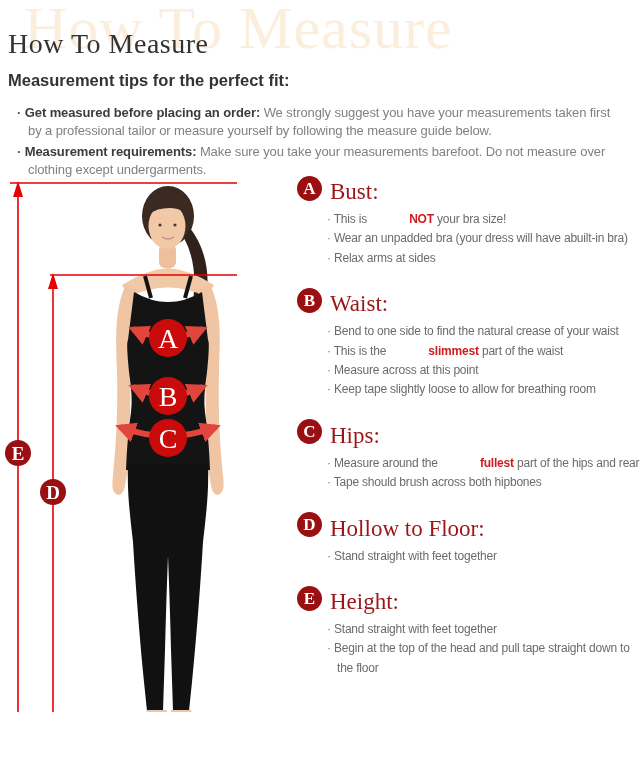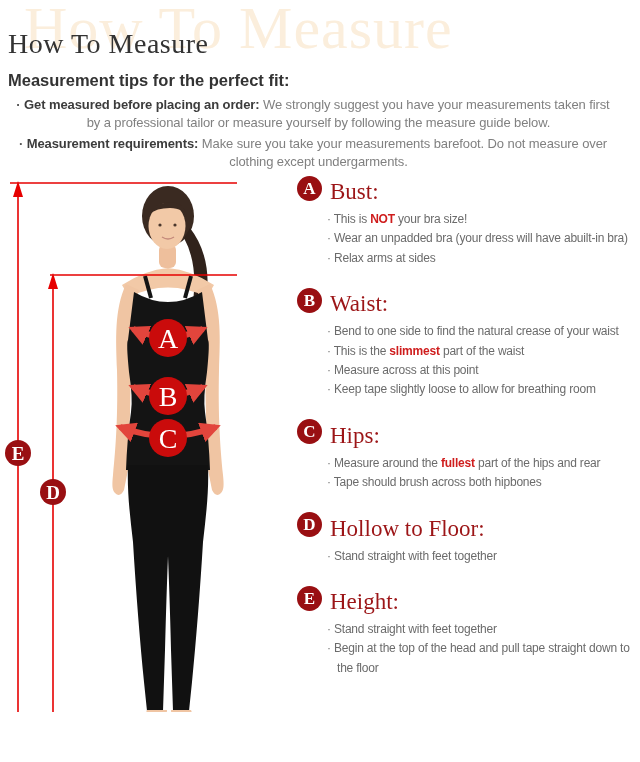--- a/index.html
+++ b/index.html
@@ -5,40 +5,40 @@
   html,body{margin:0;padding:0;background:#fff;}
   .page{position:relative;width:640px;height:712px;background:#fff;overflow:hidden;
         font-family:"Liberation Sans",sans-serif;}
   
   .watermark{position:absolute;top:-6px;left:24px;font-family:"Liberation Serif",serif;
              font-size:60px;color:#fbeedc;letter-spacing:1px;white-space:nowrap;}
   .page-title{position:absolute;top:28px;left:8px;margin:0;font-family:"Liberation Serif",serif;
               font-size:28px;font-weight:normal;color:#333;letter-spacing:.5px;}
   .tips-heading{position:absolute;top:71px;left:8px;margin:0;font-size:16.5px;
                 font-weight:bold;color:#333;text-align:center;}
-  .tips{position:absolute;top:95px;left:8px;width:608px;margin:1px;padding:0;list-style:none;
-        font-size:13px;letter-spacing:-.1px;line-height:17.5px;color:#808080;text-align:center;}
+  .tips{position:absolute;top:95px;left:8px;width:608px;margin:9px;padding:0;list-style:none;
+        font-size:13px;letter-spacing:-.1px;line-height:17.5px;color:#808080;}
   .tips li{padding-left:11px;text-indent:-11px;margin-bottom:4px;}
   .tips li::before{content:"· ";color:#555;font-weight:bold;}
   .tip-lead{font-weight:bold;color:#3c3c3c;}
   
   .figure-panel{position:absolute;left:0;top:170px;width:290px;height:592px;}
   
   .sections{position:absolute;left:297px;top:171px;width:343px;}
   .section{margin-bottom:15px;}
   .section-head{display:flex;align-items:center;margin-bottom:5px;}
   .badge{flex:0 0 auto;width:25px;height:25px;border-radius:50%;background:#990f12;color:#fff;
          font-family:"Liberation Serif",serif;font-weight:bold;font-size:17px;line-height:25px;
          text-align:center;margin-right:8px;}
   .section-title{font-family:"Liberation Serif",serif;font-size:23px;color:#9c1517;margin-top:8px;}
   .bullets{margin:0;padding:0 0 0 30px;list-style:none;font-size:12px;letter-spacing:-.2px;
            line-height:19.4px;color:#6b6b6b;}
   .bullets li{padding-left:10px;text-indent:-10px;}
   .bullets li::before{content:"· ";color:#777;}
-  .hl{color:#cf1d1d;font-weight:bold;}
+  .hl{color:#cf1d1d;font-weight:bold;margin-left:39px;}
 </style>
 </head>
 <body>
 
 <div class="page">
 
   <div class="watermark">How To Measure</div>
   <h1 class="page-title">How To Measure</h1>
   <h2 class="tips-heading">Measurement tips for the perfect fit:</h2>
   <ul class="tips">

